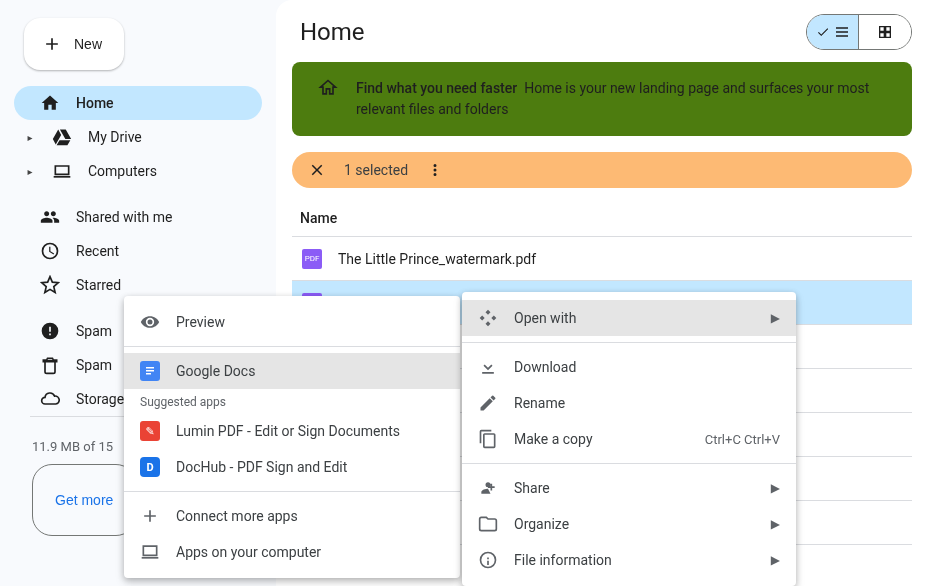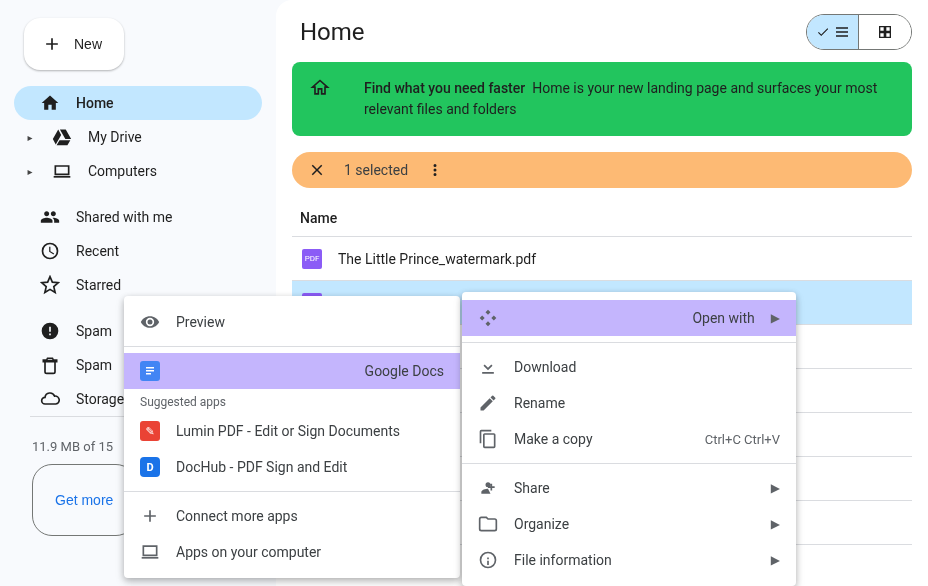--- a/index.html
+++ b/index.html
@@ -101,25 +101,25 @@
     align-items: center;
     justify-content: center;
     gap: 4px;
     cursor: pointer;
   }
   .view-toggle button.active { background: #c2e7ff; }
   .view-toggle button:first-child { border-right: 1px solid #747775; }
 
   .banner {
     margin: 0 16px 16px 16px;
-    background: #22c55e;
+    background: #4d7c0f;
     border-radius: 8px;
-    padding: 16px 18px;
-    display: flex;
-    gap: 34px;
+    padding: 16px 26px;
+    display: flex;
+    gap: 18px;
     align-items: flex-start;
   }
   .banner-text { font-size: 14px; color: #1f1f1f; line-height: 1.5; }
   .banner-text strong { font-weight: 500; }
 
   .selection-bar {
     margin: 0 16px 12px 16px;
     background: #fdba74;
     border-radius: 24px;
     padding: 7px 14px;
@@ -167,21 +167,21 @@
   }
   .context-menu.main-menu { left: 462px; top: 292px; width: 334px; }
   .context-menu.sub-menu { left: 124px; top: 296px; width: 336px; z-index: 40; }
   .menu-item {
     display: flex;
     align-items: center;
     gap: 16px;
     padding: 8px 16px;
     cursor: pointer;
   }
-  .menu-item.hover { background: #c4b5fd; text-align: right; }
+  .menu-item.hover { background: #e5e5e5; }
   .menu-item .label { flex: 1; }
   .menu-item .shortcut { color: #5f6368; font-size: 13px; }
   .menu-item .caret-right { font-size: 12px; color: #5f6368; }
   .menu-divider { border: none; border-top: 1px solid #dadce0; margin: 6px 0; }
   .menu-heading { padding: 6px 16px 4px 16px; font-size: 12px; color: #5f6368; }
   .menu-icon { width: 20px; height: 20px; display:flex; align-items:center; justify-content:center; }
   .menu-icon svg { width: 20px; height: 20px; fill: #5f6368; }
   .app-icon { width: 20px; height: 20px; border-radius: 3px; display:flex; align-items:center; justify-content:center; }
   .app-icon.docs { background:#4285f4; color:#fff; font-size:11px; font-weight:bold; }
   .app-icon.lumin { background:#ea4335; color:#fff; font-size:11px; }

